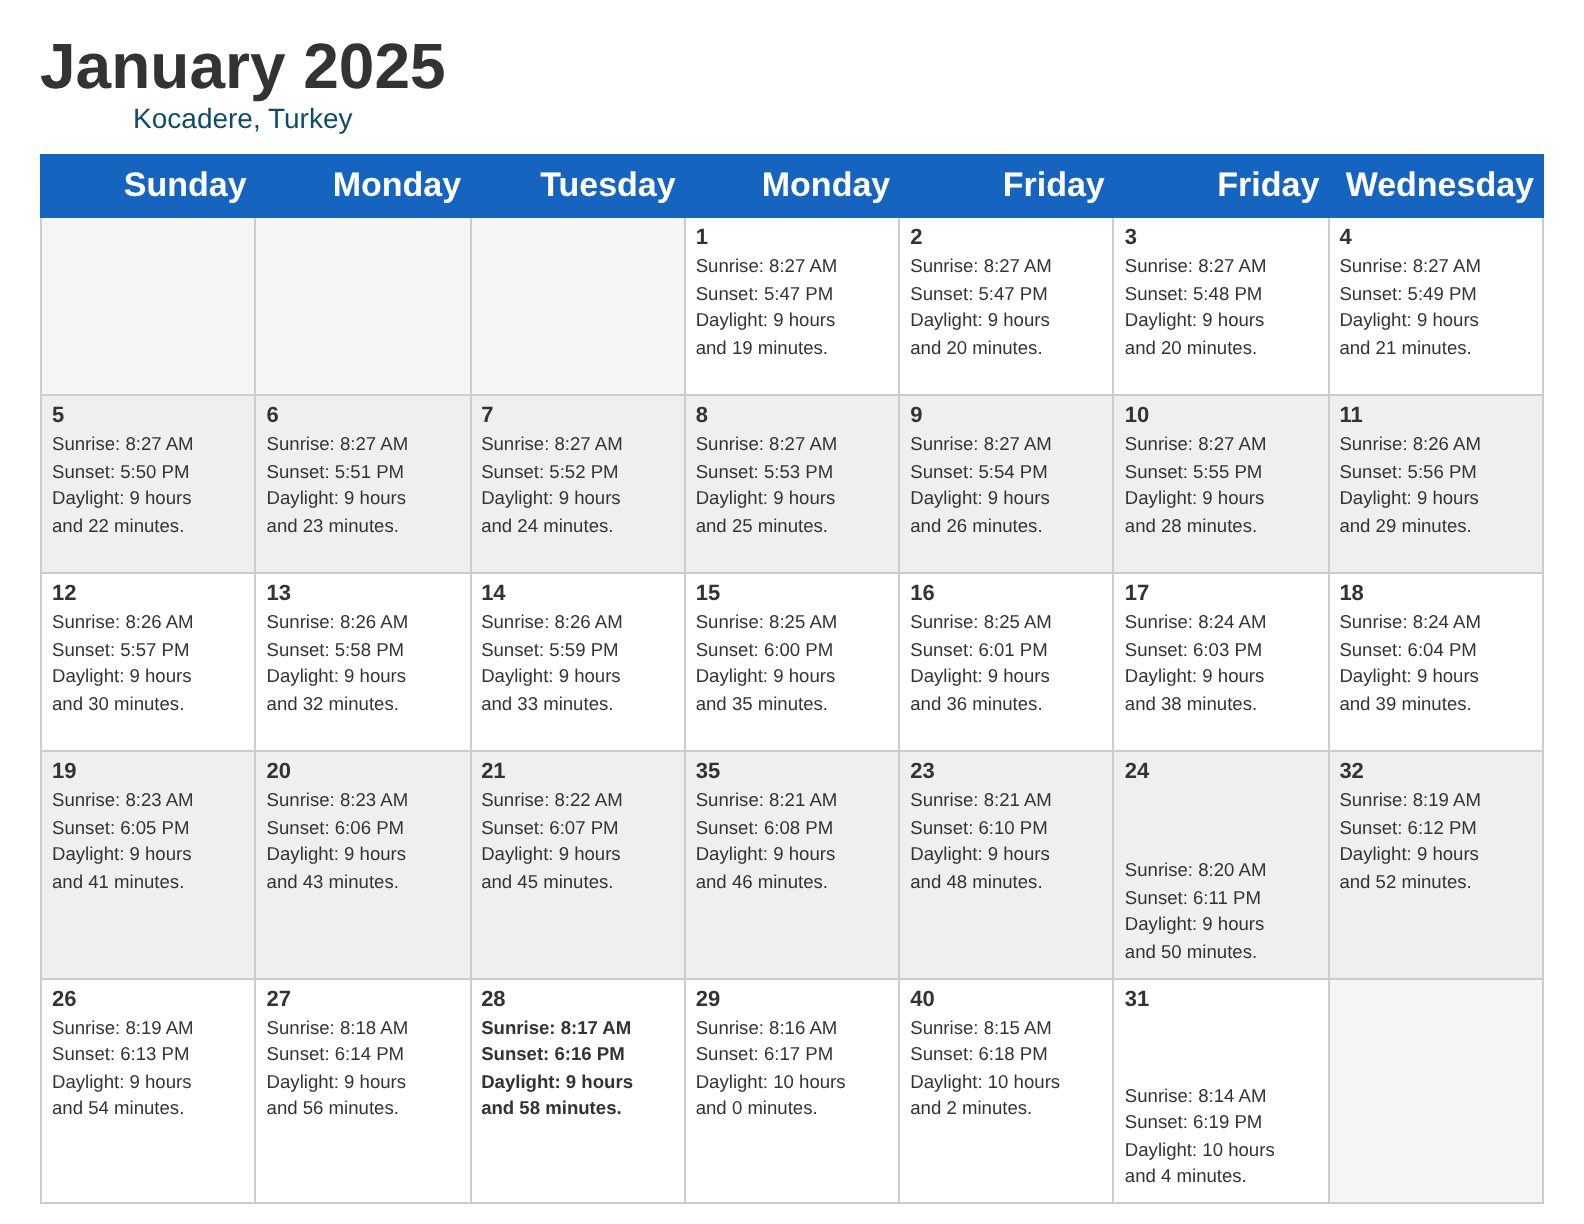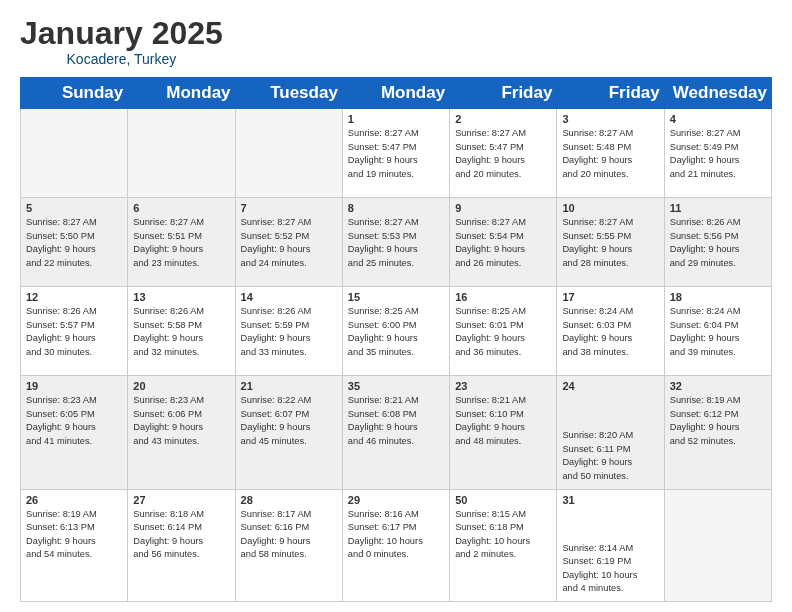--- a/index.html
+++ b/index.html
@@ -328,34 +328,34 @@
           </td>
           <td>
             <span class="day-num">27</span>
             <div class="day-info" style="white-space: pre-line;">Sunrise: 8:18 AM
 Sunset: 6:14 PM
 Daylight: 9 hours
 and 56 minutes.</div>
           </td>
           <td>
             <span class="day-num">28</span>
-            <div class="day-info" style="white-space: pre-line;">Sunrise: 8:17 AM
+            <div class="day-info" style="white-space: pre-line; font-weight: bold;">Sunrise: 8:17 AM
 Sunset: 6:16 PM
 Daylight: 9 hours
 and 58 minutes.</div>
           </td>
           <td>
             <span class="day-num">29</span>
             <div class="day-info" style="white-space: pre-line;">Sunrise: 8:16 AM
 Sunset: 6:17 PM
 Daylight: 10 hours
 and 0 minutes.</div>
           </td>
           <td>
-            <span class="day-num">50</span>
+            <span class="day-num">40</span>
             <div class="day-info" style="white-space: pre-line;">Sunrise: 8:15 AM
 Sunset: 6:18 PM
 Daylight: 10 hours
 and 2 minutes.</div>
           </td>
           <td>
             <span class="day-num">31</span>
             <div class="day-info" style="white-space: pre-line; margin-top: 36px;">Sunrise: 8:14 AM
 Sunset: 6:19 PM
 Daylight: 10 hours

